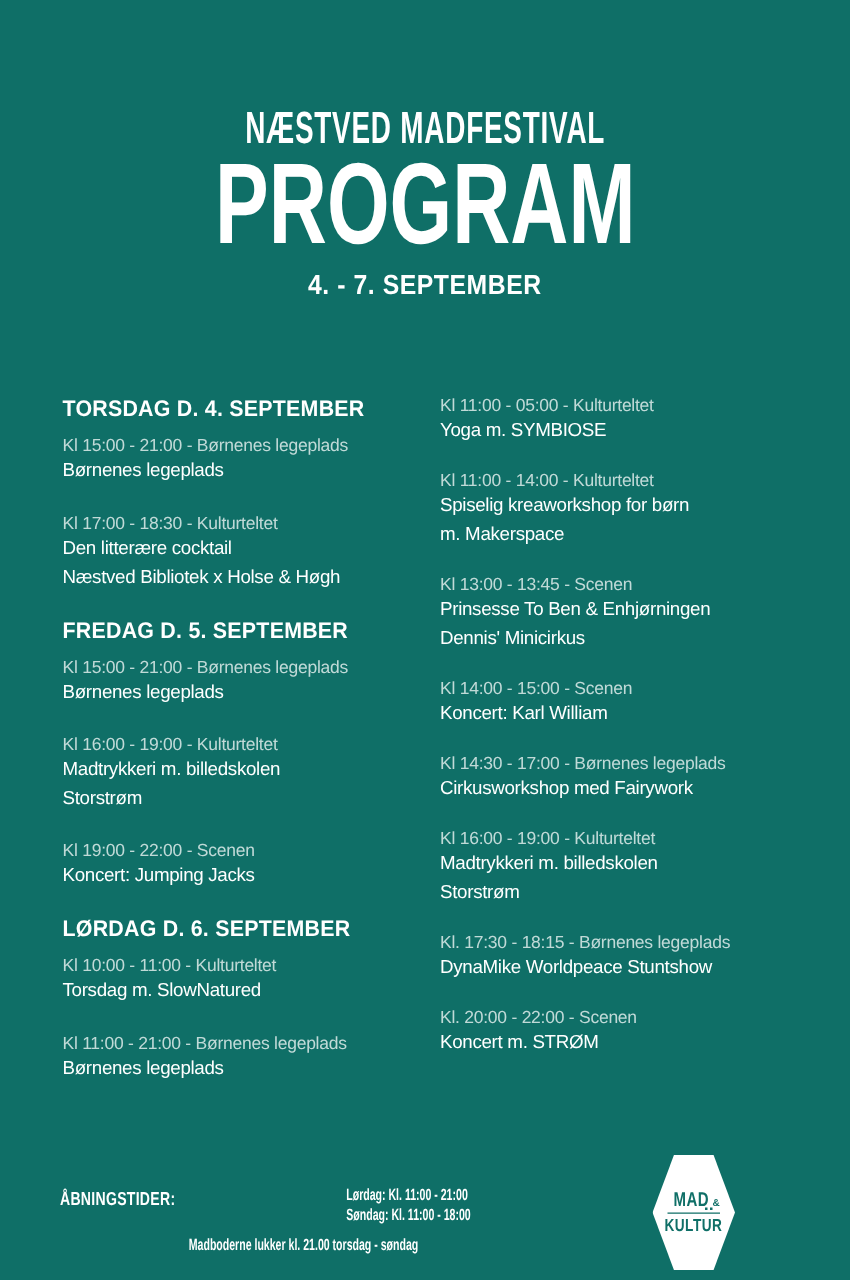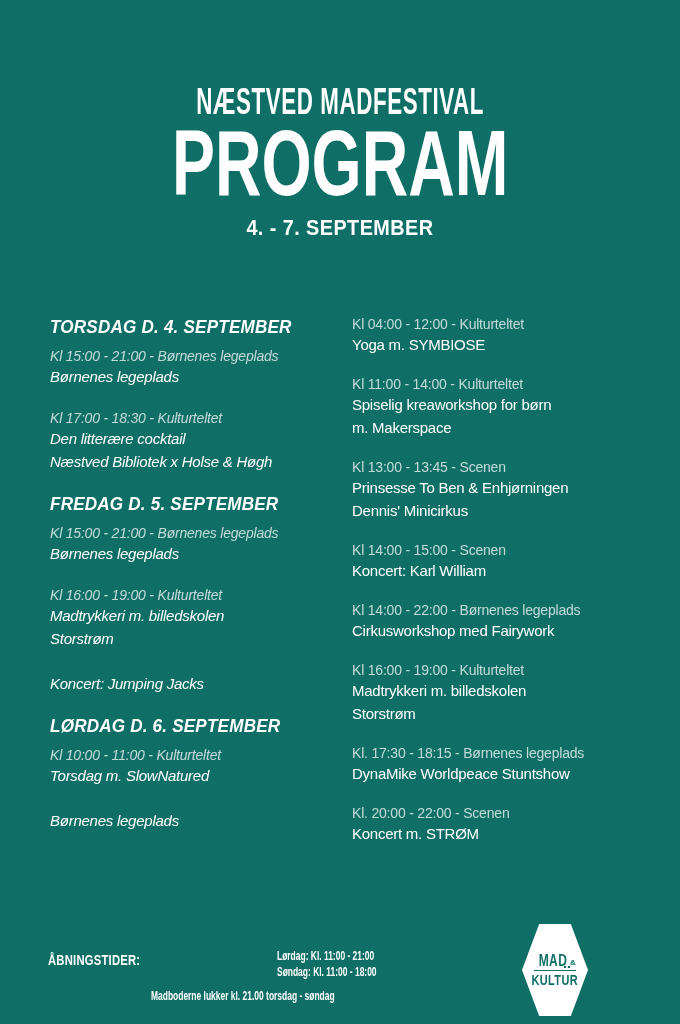--- a/index.html
+++ b/index.html
@@ -22,21 +22,21 @@
   }
   .date-line{ margin-top:8px; }
   .date-range{
     display:inline-block; font-size:22px; font-weight:700; letter-spacing:0.5px;
     line-height:22px; white-space:nowrap; transform:scaleX(0.90);
   }
   
   .col{ position:absolute; }
   .col-left{ left:50px; top:318px; width:302px; }
   .col-right{ left:352px; top:316px; width:312px; }
-  .day-section{ margin-bottom:6px;font-style:italic; }
+  .day-section{ margin-bottom:6px; }
   .day-heading{
     font-size:18px; font-weight:700; line-height:18px; letter-spacing:0.2px;
     margin-bottom:12px; white-space:nowrap; transform:scaleX(0.95); transform-origin:left center;
   }
   .event{ margin-bottom:22px; }
   .col-right .event{ margin-bottom:20px; }
   .event-meta{
     font-size:14px; line-height:17px; letter-spacing:-0.2px;
     color:rgba(255,255,255,0.74); white-space:nowrap;
   }
@@ -109,58 +109,60 @@
       <div class="event">
         <div class="event-meta">Kl 15:00 - 21:00 - Børnenes legeplads</div>
         <div class="event-title">Børnenes legeplads</div>
       </div>
       <div class="event">
         <div class="event-meta">Kl 16:00 - 19:00 - Kulturteltet</div>
         <div class="event-title">Madtrykkeri m. billedskolen
 Storstrøm</div>
       </div>
       <div class="event">
+        <div class="event-meta">Kl 19:00 - 22:00 - Scenen</div>
         <div class="event-title">Koncert: Jumping Jacks</div>
       </div>
     </div>
 
     <div class="day-section">
       <div class="day-heading">LØRDAG D. 6. SEPTEMBER</div>
       <div class="event">
         <div class="event-meta">Kl 10:00 - 11:00 - Kulturteltet</div>
         <div class="event-title">Torsdag m. SlowNatured</div>
       </div>
       <div class="event">
+        <div class="event-meta">Kl 11:00 - 21:00 - Børnenes legeplads</div>
         <div class="event-title">Børnenes legeplads</div>
       </div>
     </div>
 
   </div>
 
   <div class="col col-right">
     <div class="event">
-      <div class="event-meta">Kl 04:00 - 12:00 - Kulturteltet</div>
+      <div class="event-meta">Kl 11:00 - 05:00 - Kulturteltet</div>
       <div class="event-title">Yoga m. SYMBIOSE</div>
     </div>
     <div class="event">
       <div class="event-meta">Kl 11:00 - 14:00 - Kulturteltet</div>
       <div class="event-title">Spiselig kreaworkshop for børn
 m. Makerspace</div>
     </div>
     <div class="event">
       <div class="event-meta">Kl 13:00 - 13:45 - Scenen</div>
       <div class="event-title">Prinsesse To Ben &amp; Enhjørningen
 Dennis' Minicirkus</div>
     </div>
     <div class="event">
       <div class="event-meta">Kl 14:00 - 15:00 - Scenen</div>
       <div class="event-title">Koncert: Karl William</div>
     </div>
     <div class="event">
-      <div class="event-meta">Kl 14:00 - 22:00 - Børnenes legeplads</div>
+      <div class="event-meta">Kl 14:30 - 17:00 - Børnenes legeplads</div>
       <div class="event-title">Cirkusworkshop med Fairywork</div>
     </div>
     <div class="event">
       <div class="event-meta">Kl 16:00 - 19:00 - Kulturteltet</div>
       <div class="event-title">Madtrykkeri m. billedskolen
 Storstrøm</div>
     </div>
     <div class="event">
       <div class="event-meta">Kl. 17:30 - 18:15 - Børnenes legeplads</div>
       <div class="event-title">DynaMike Worldpeace Stuntshow</div>

